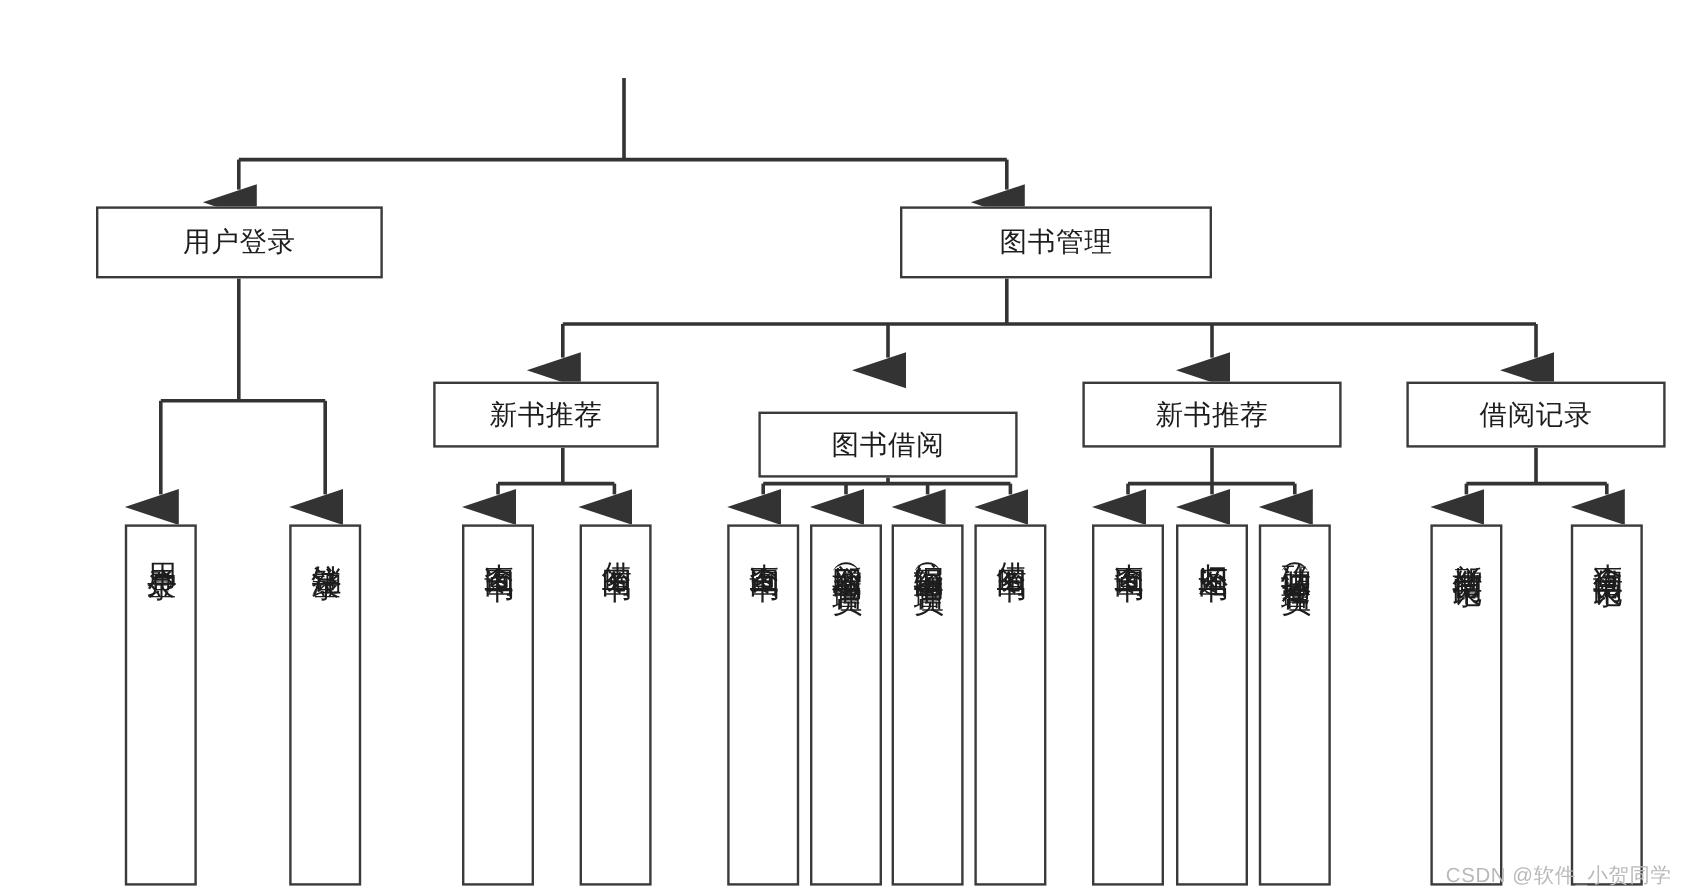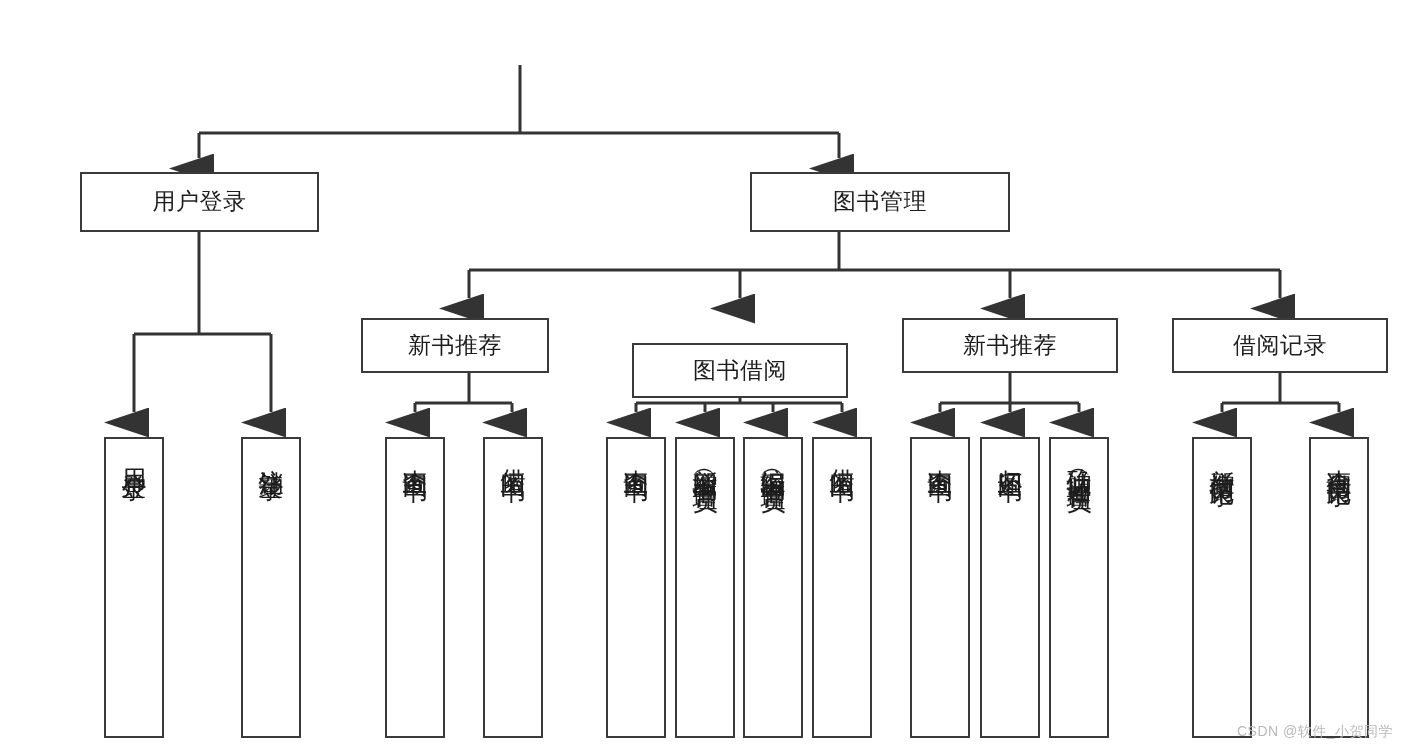--- a/index.html
+++ b/index.html
@@ -58,21 +58,21 @@
     font-size: 25px;
     letter-spacing: 3px;
     line-height: 1;
     white-space: nowrap;
     display: block;
   }
   .watermark {
     position: absolute;
     right: 12px;
     bottom: 6px;
-    font-size: 14px;
+    font-size: 17px;
     color: #b9b9b9;
     letter-spacing: 0.5px;
     z-index: 3;
     white-space: nowrap;
   }
 </style>
 </head>
 <body>
 
 <div id="diagram-root">

